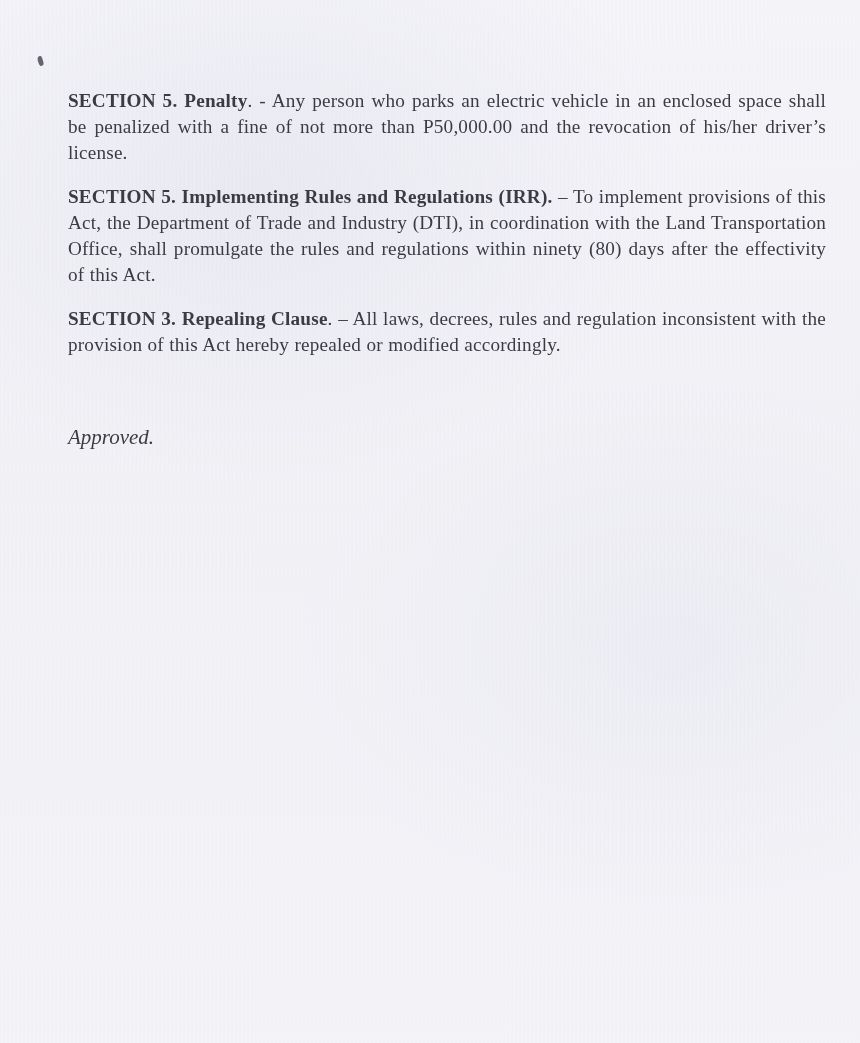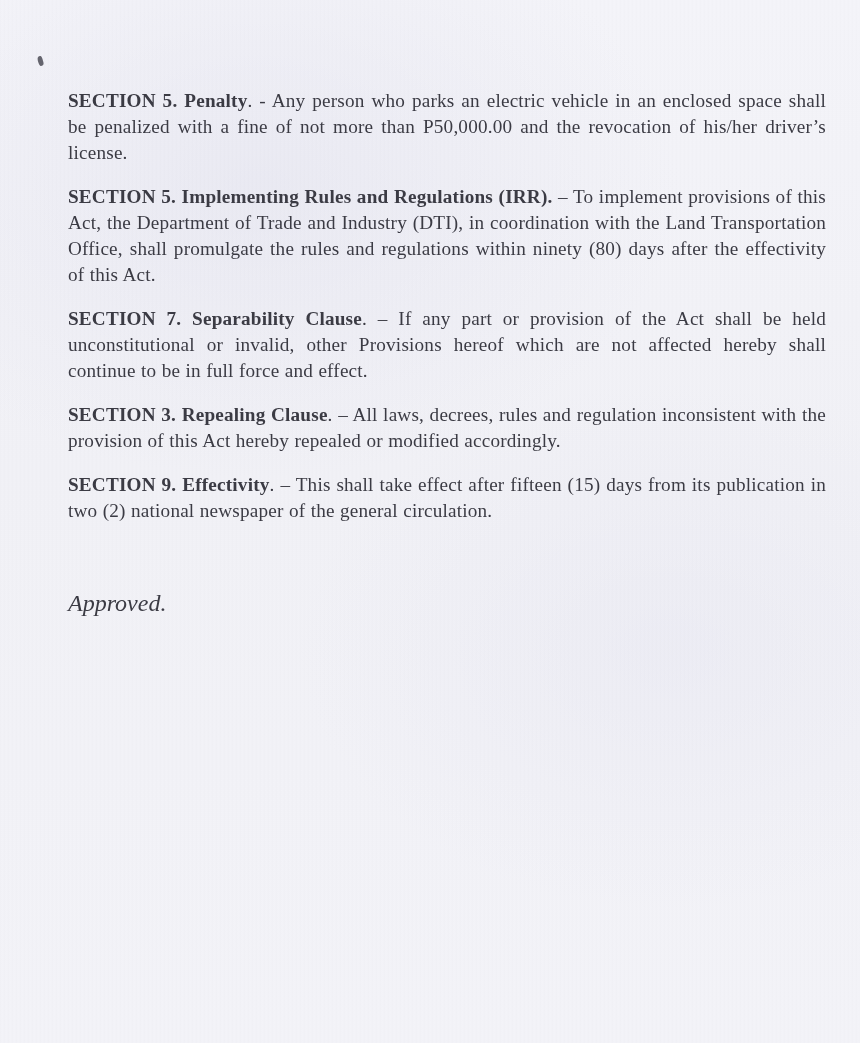--- a/index.html
+++ b/index.html
@@ -72,42 +72,40 @@
   p.para:last-of-type {
     margin-bottom: 0;
   }
 
   .sec-head {
     font-weight: bold;
   }
 
   .approved {
     margin-top: 66px;
-    font-size: 24px;
+    font-size: 21px;
     line-height: 26px;
     font-style: italic;
   }
 </style>
 </head>
 <body>
 
 <div class="paper-texture"></div>
 
 <div class="page">
 
   <span class="ink-speck"></span>
 
   <div class="body-text">
 
     <p class="para"><span class="sec-head">SECTION 5. Penalty</span><span>. - </span><span>Any person who parks an electric vehicle in an enclosed space shall be penalized with a fine of not more than P50,000.00 and the revocation of his/her driver’s license.</span></p>
 
     <p class="para"><span class="sec-head">SECTION 5. Implementing Rules and Regulations (IRR).</span><span> – </span><span>To implement provisions of this Act, the Department of Trade and Industry (DTI), in coordination with the Land Transportation Office, shall promulgate the rules and regulations within ninety (80) days after the effectivity of this Act.</span></p>
 
-    <p class="para"><span class="sec-head">SECTION 7. Separability Clause</span><span>. – </span><span>If any part or provision of the Act shall be held unconstitutional or invalid, other Provisions hereof which are not affected hereby shall continue to be in full force and effect.</span></p>
 
     <p class="para"><span class="sec-head">SECTION 3. Repealing Clause</span><span>. – </span><span>All laws, decrees, rules and regulation inconsistent with the provision of this Act hereby repealed or modified accordingly.</span></p>
 
-    <p class="para"><span class="sec-head">SECTION 9. Effectivity</span><span>. – </span><span>This shall take effect after fifteen (15) days from its publication in two (2) national newspaper of the general circulation.</span></p>
 
     <div class="approved">Approved.</div>
 
   </div>
 </div>
 
 </body></html>

